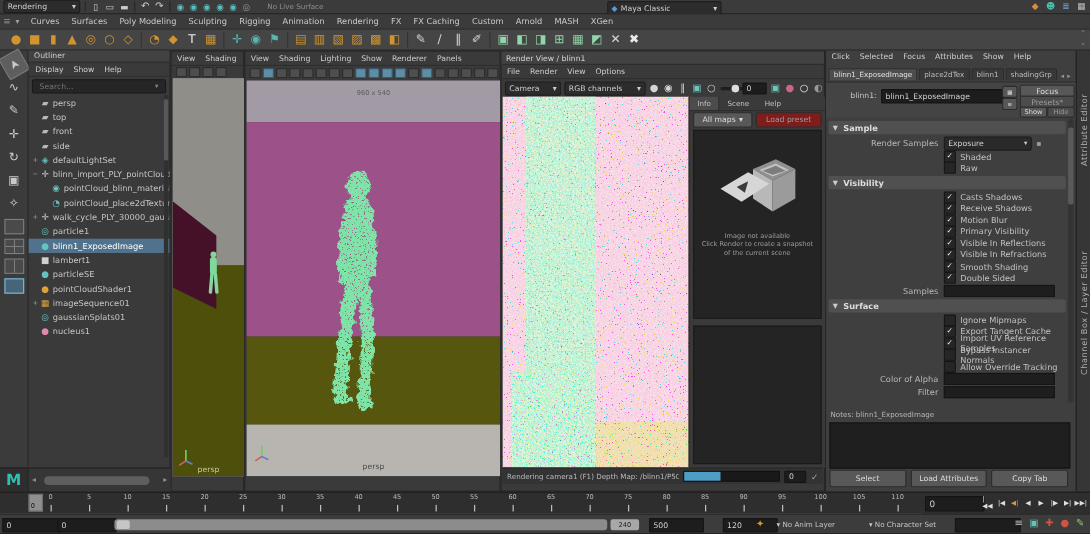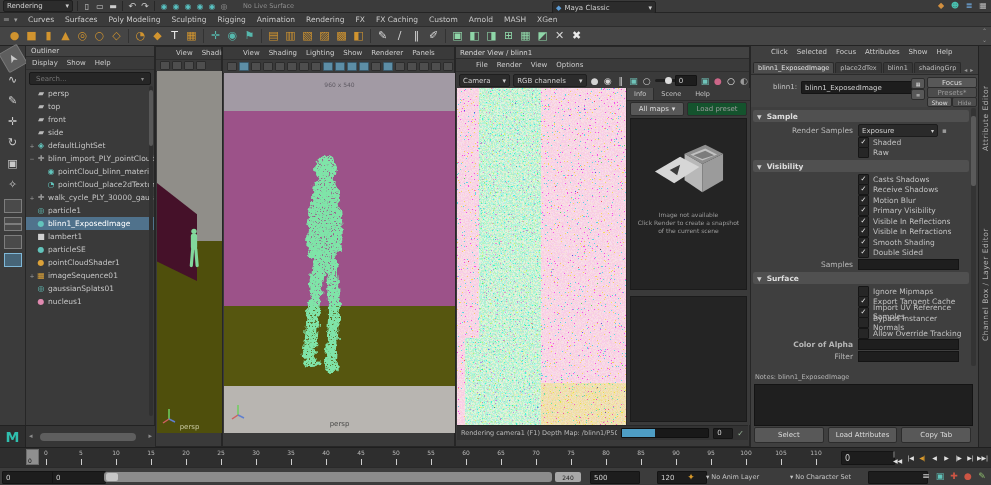--- a/index.html
+++ b/index.html
@@ -47,21 +47,21 @@
   #outl-search input{background:transparent;border:none;outline:none;color:#9a9a9a;font-size:7px;width:100px;
                      font-family:inherit;padding:0}
   .orow{height:13px;display:flex;align-items:center;font-size:7.5px;color:#c5c5c5;white-space:nowrap;overflow:hidden}
   .orow.sel{background:#50728c;color:#fff}
   .orow .exp{width:8px;font-size:6px;color:#9f9f9f;text-align:center;flex:none}
   .orow .oic{width:10px;font-size:8px;text-align:center;flex:none;margin-right:2px}
   #outl-scroll{position:absolute;right:1px;top:40px;width:4px;height:330px;background:#303030;border-radius:2px}
   #outl-scroll i{position:absolute;left:0;top:4px;width:4px;height:56px;background:#585858;border-radius:2px}
   
   .vpanel{background:#3a3a3a;border:1px solid #262626;box-sizing:border-box}
-  .vmenus{height:12px;display:flex;align-items:center;padding-left:20px;border-bottom:1px solid #2e2e2e}
+  .vmenus{height:12px;display:flex;align-items:center;padding-left:5px;border-bottom:1px solid #2e2e2e}
   .vtbar{display:flex;align-items:center;padding-left:4px;gap:2px;border-bottom:1px solid #2e2e2e}
   .vtbar .ti{width:10px;height:9px;background:#4e4e4e;border:1px solid #2c2c2c;border-radius:1px;box-sizing:border-box}
   .vtbar .ti.on{background:#5d8ea6;border-color:#3a5a6c}
   .cam-label{position:absolute;left:0;right:0;text-align:center;font-size:7px}
   
   #renderpane{left:455px;top:46px;width:295px;height:401px}
   #rp-title{height:11px;background:#424242;border-bottom:1px solid #2b2b2b;font-size:7px;color:#d6d6d6;
             display:flex;align-items:center;padding-left:4px}
   #rp-status{position:absolute;left:1px;right:1px;top:378px;height:14px;background:#333;border-top:1px solid #272727;
              display:flex;align-items:center;padding:0 4px;gap:4px}
@@ -530,21 +530,21 @@
       <div class="btabs" id="br-tabs">
           <span class="btab active">Info</span>
           <span class="btab">Scene</span>
           <span class="btab">Help</span>
         </div>
       <div class="row" style="height:16px;gap:3px;padding-left:3px">
         <div class="btn" style="width:52px;height:12px;gap:3px">
           <span>All maps</span>
             <span>▾</span>
         </div>
-        <div class="btn" style="width:58px;height:12px;background:#14532d;color:#9a9a9a">
+        <div class="btn" style="width:58px;height:12px;background:#7f1d1d;color:#9a9a9a">
           <span>Load preset</span>
         </div>
       </div>
       <div class="emptybox" style="top:30px;height:172px">
         <svg style="display:block;margin:14px auto 4px" width="74" height="74" viewBox="0 0 100 100">
           <polygon points="44,28 72,16 96,28 68,42" fill="#8f8f8f"></polygon>
           <polygon points="52,29 72,21 88,29 68,37" fill="#c2c2c2"></polygon>
           <polygon points="56,30 72,24 84,30 68,35" fill="#7c7c7c"></polygon>
           <polygon points="44,28 68,42 68,80 44,64" fill="#b8b8b8"></polygon>
           <polygon points="68,42 96,28 96,64 68,80" fill="#9b9b9b"></polygon>
@@ -699,21 +699,21 @@
         <div class="aerow">
           <span class="lab"></span>
           <span class="cbox"></span>
           <span style="margin-left:4px">Bypass Instancer Normals</span>
         </div>
         <div class="aerow">
           <span class="lab"></span>
           <span class="cbox"></span>
           <span style="margin-left:4px">Allow Override Tracking</span>
         </div>
-        <div class="aerow" style="height: 12px; font-weight: bold;">
+        <div class="aerow" style="height: 12px;">
           <span class="lab">Color of Alpha</span>
           <div class="aefield"></div>
         </div>
         <div class="aerow" style="height: 12px;">
           <span class="lab">Filter</span>
           <div class="aefield"></div>
         </div>
       </div>
     <div id="ae-scroll">
         <i></i>

